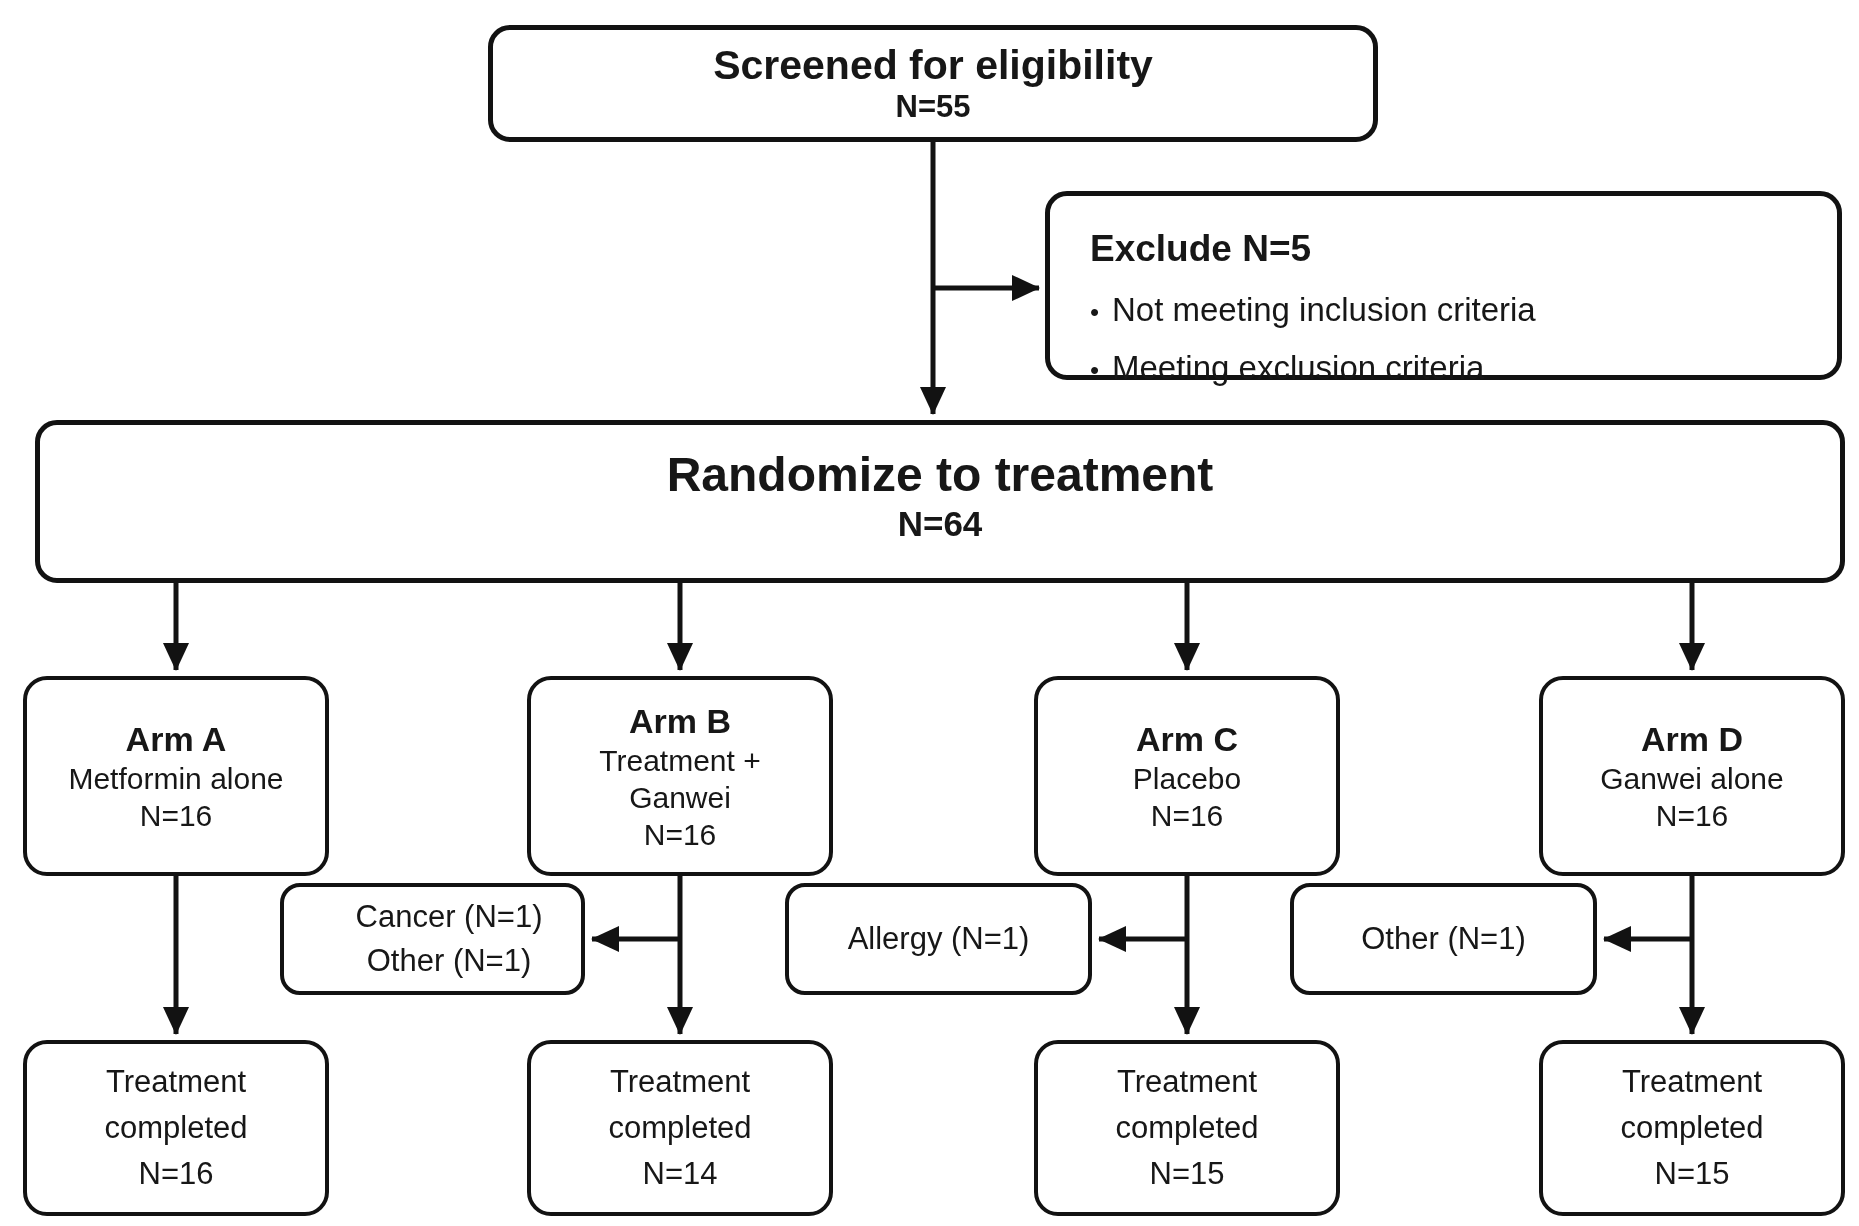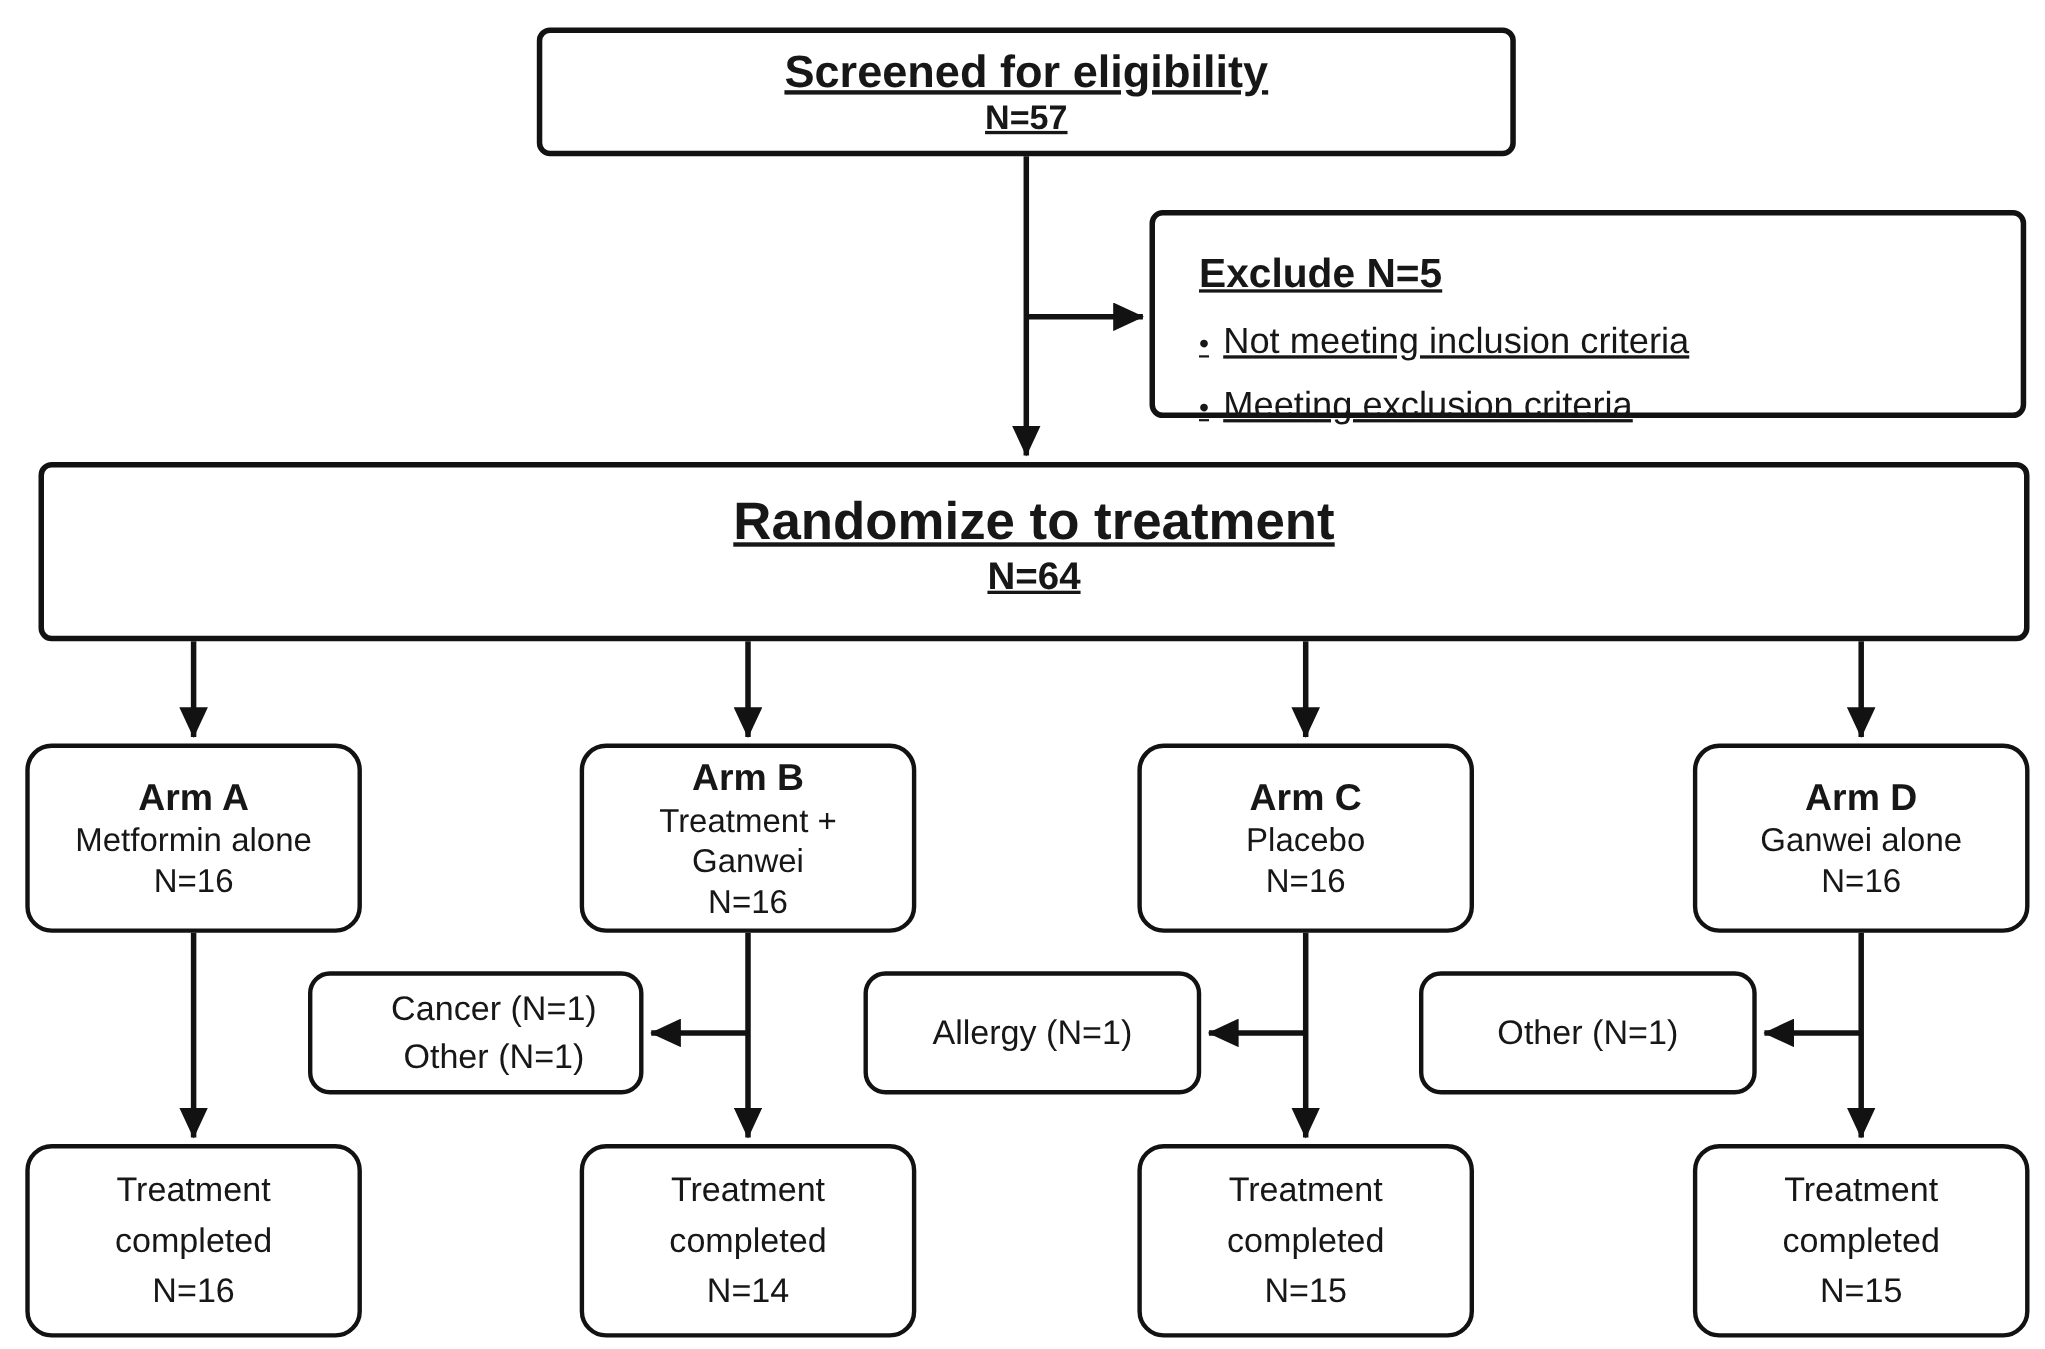--- a/index.html
+++ b/index.html
@@ -20,39 +20,39 @@
     background: #ffffff;
     border: 4px solid #121212;
     border-radius: 24px;
     display: flex;
     flex-direction: column;
     align-items: center;
     justify-content: center;
     text-align: center;
     color: #171717;
   }
-  .big { border-width: 5px; border-radius: 12px; text-decoration: underline; }
+  .big { border-width: 5px; border-radius: 22px; }
 
   .screened { left: 488px; top: 25px; width: 890px; height: 117px; padding-bottom: 2px; }
   .screened .title { font-size: 41px; font-weight: bold; line-height: 48px; }
   .screened .nval  { font-size: 31px; font-weight: bold; line-height: 36px; }
 
   .exclude { left: 1045px; top: 191px; width: 797px; height: 189px;
              align-items: flex-start; justify-content: flex-start;
              text-align: left; padding: 28px 18px 10px 40px; }
   .exclude .title { font-size: 37px; font-weight: bold; line-height: 46px; margin: 2px 0 10px 0; }
   .bullet-row { display: flex; align-items: baseline; font-size: 33px; line-height: 56px; }
   .bullet-dot { font-size: 26px; width: 22px; }
   .bullet-text { }
 
   .randomize { left: 35px; top: 420px; width: 1810px; height: 163px; padding-bottom: 10px; }
   .randomize .title { font-size: 48px; font-weight: bold; line-height: 54px; }
   .randomize .nval  { font-size: 35px; font-weight: bold; line-height: 44px; }
 
-  .arm { top: 676px; width: 306px; height: 172px; padding: 4px 8px; }
+  .arm { top: 676px; width: 306px; height: 200px; padding: 4px 8px; }
   .arm .title { font-size: 34px; font-weight: bold; line-height: 42px; }
   .arm .line  { font-size: 30px; line-height: 37px; }
 
   .dropout { top: 883px; height: 112px; border-radius: 20px; padding: 2px 8px; }
   .dropout .line { font-size: 31px; line-height: 44px; }
 
   .done { top: 1040px; width: 306px; height: 176px; padding: 4px 8px; }
   .done .line { font-size: 31px; line-height: 46px; }
 
   .col-a { left: 23px; }
@@ -104,21 +104,21 @@
       <line x1="1187" y1="939" x2="1099" y2="939" stroke="#121212" stroke-width="5" marker-end="url(#ah)"></line>
     </g>
     <g>
       <line x1="1692" y1="848" x2="1692" y2="1034" stroke="#121212" stroke-width="5" marker-end="url(#ah)"></line>
       <line x1="1692" y1="939" x2="1604" y2="939" stroke="#121212" stroke-width="5" marker-end="url(#ah)"></line>
     </g>
   </svg>
 
   <div class="box big screened">
     <div class="title">Screened for eligibility</div>
-    <div class="nval">N=57</div>
+    <div class="nval">N=55</div>
   </div>
 
   <div class="box big exclude">
     <div class="title">Exclude N=5</div>
     <div class="bullet-row">
       <span class="bullet-dot">•</span>
       <span class="bullet-text">Not meeting inclusion criteria</span>
     </div>
     <div class="bullet-row">
       <span class="bullet-dot">•</span>

